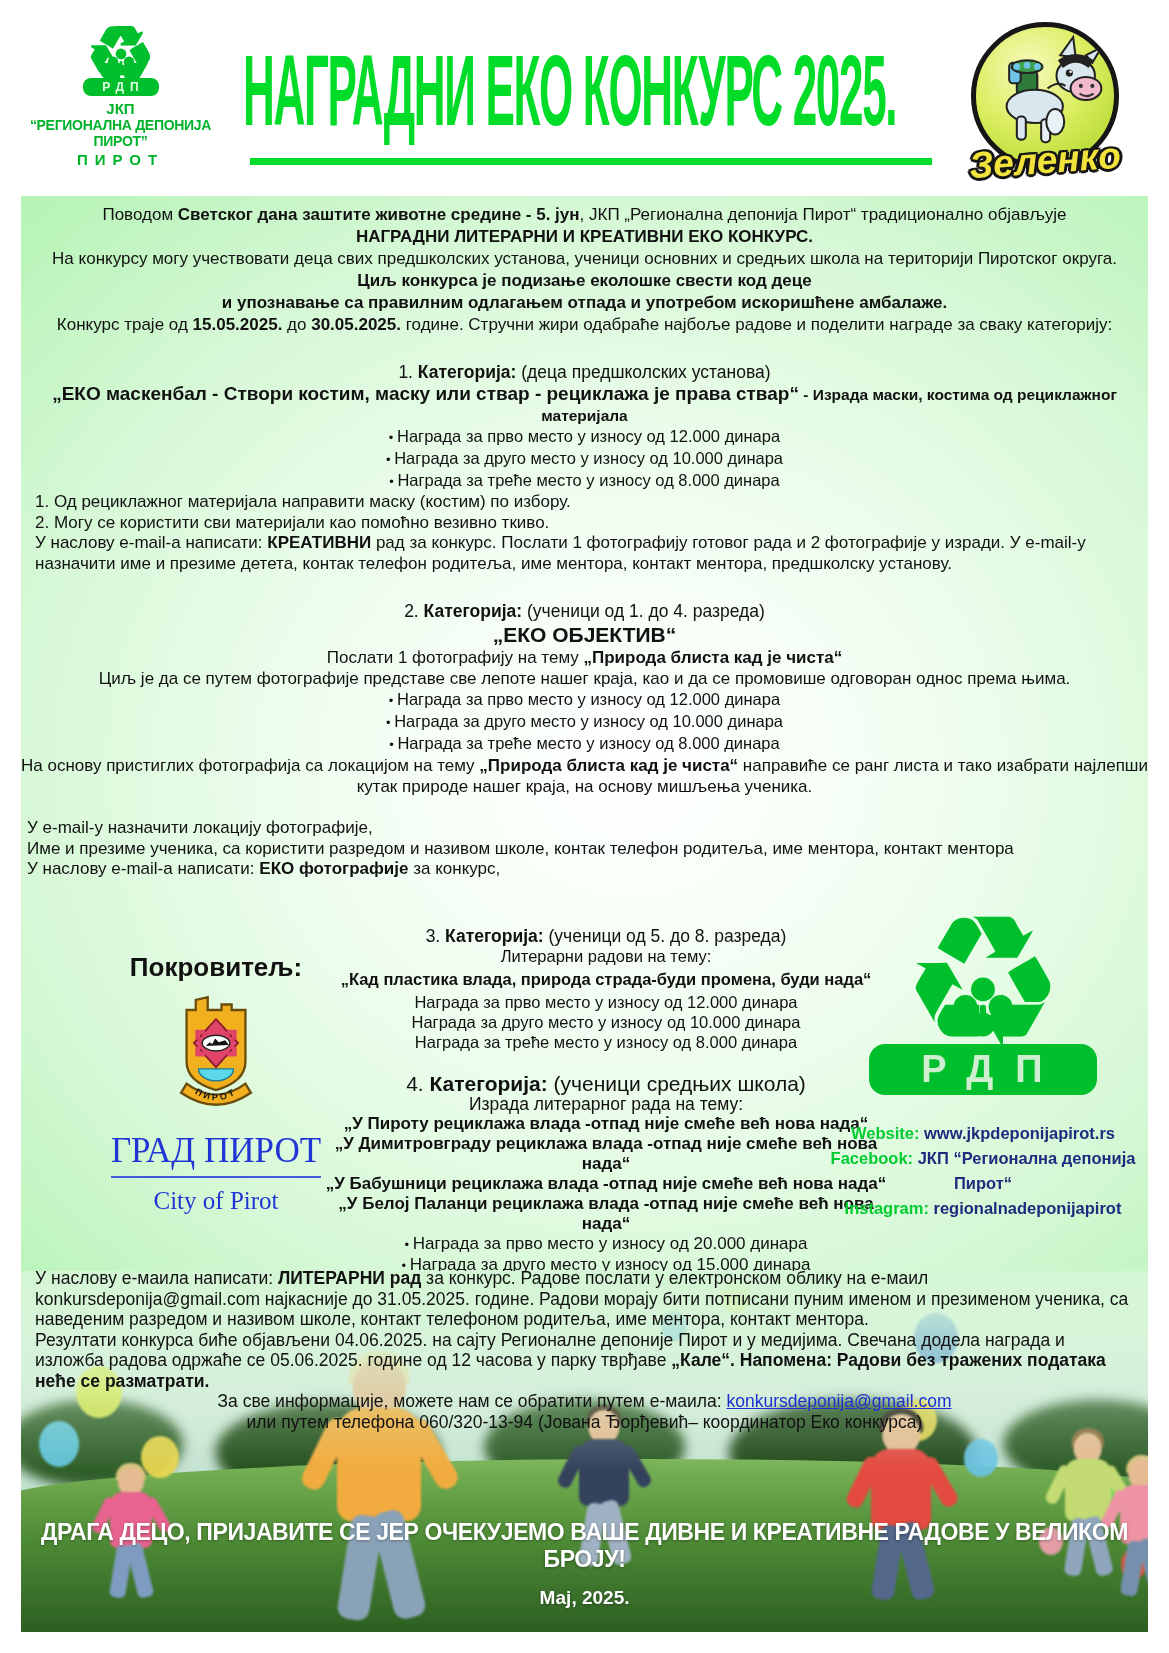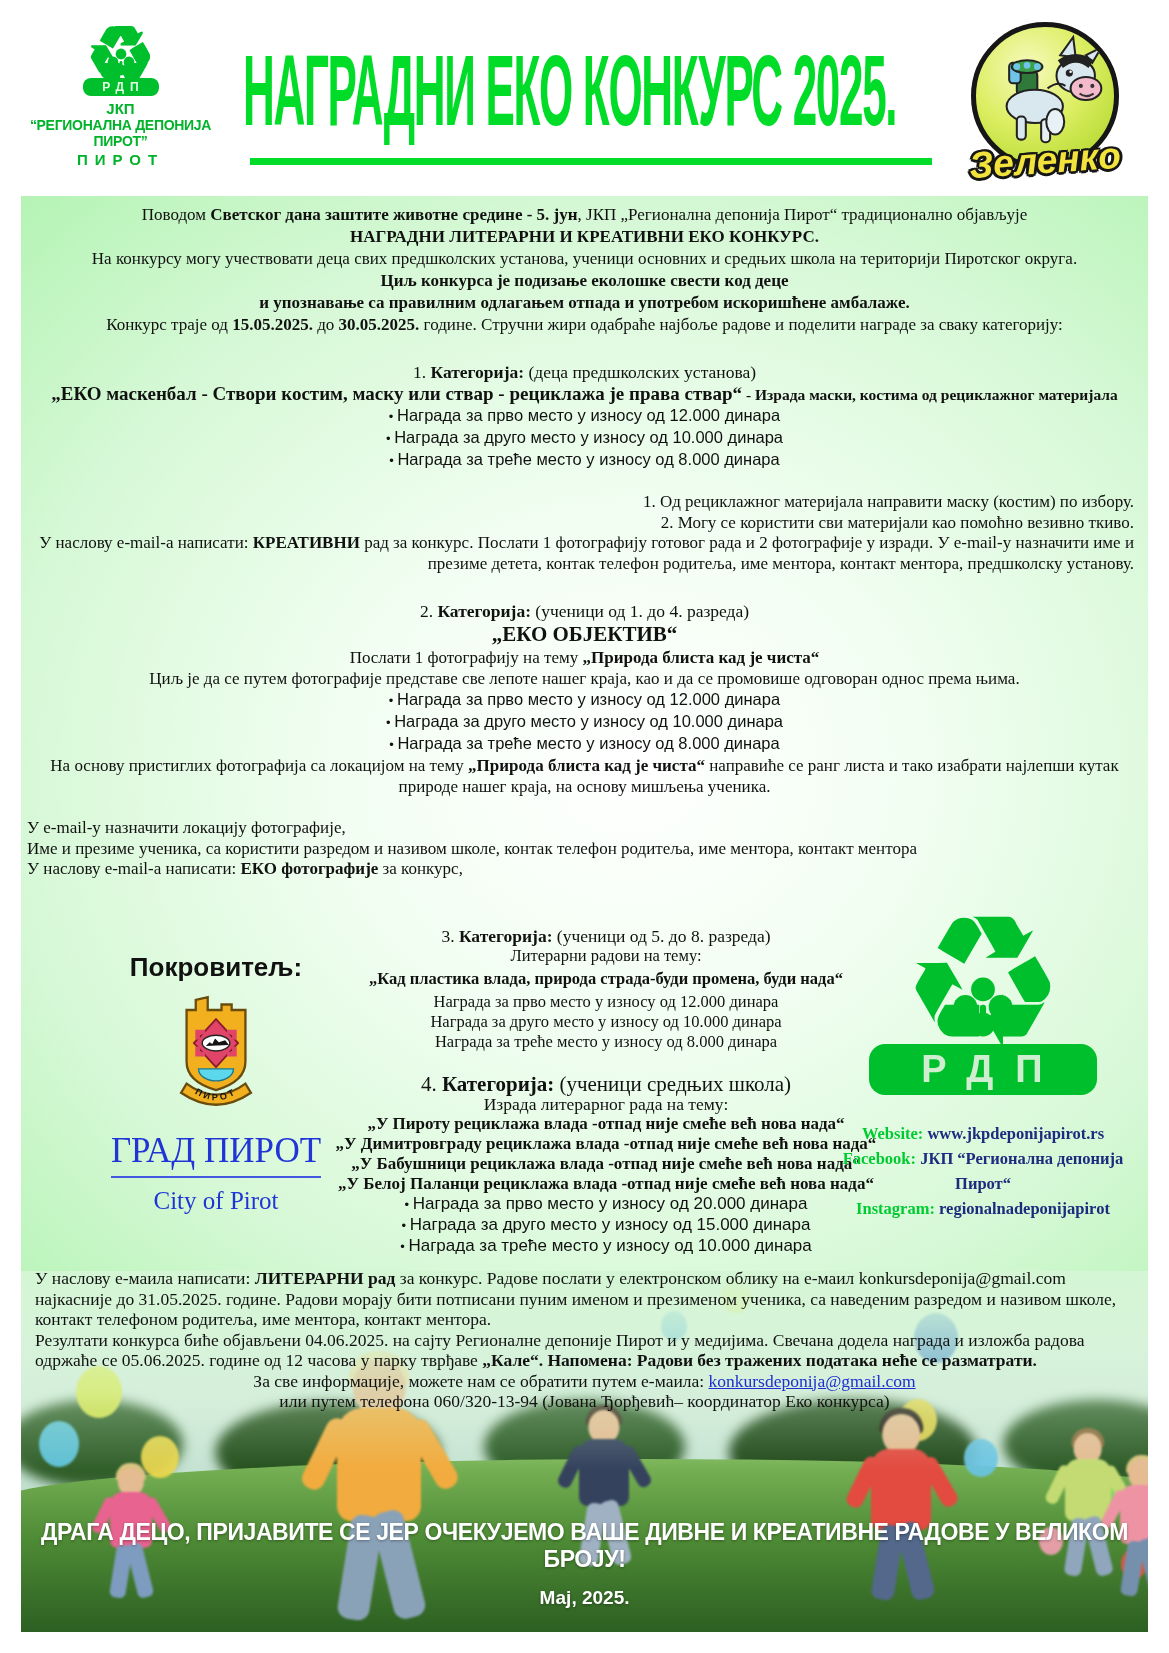--- a/index.html
+++ b/index.html
@@ -1,20 +1,20 @@
 <!DOCTYPE html>
 <html lang="sr"><head>
 <meta charset="utf-8">
 <title>Наградни Еко Конкурс 2025</title>
 <style>
   html,body{margin:0;padding:0;background:#888;}
   .poster{position:relative;width:1169px;height:1653px;background:#ffffff;margin:0 auto;
           font-family:"Liberation Sans", sans-serif;color:#111;overflow:hidden;}
   .b{font-weight:bold;}
-  p{margin:0;font-family:Liberation Serif, serif;}
+  p{margin:0;}
 
   
   .hdr{position:absolute;left:0;top:0;width:100%;height:196px;background:#fff;}
   .org-logo{position:absolute;left:18px;top:18px;width:205px;text-align:center;color:#00b32a;font-weight:bold;}
   .recycle-wrap{position:relative;display:inline-block;}
   .recycle-glyph{display:block;font-size:78px;line-height:.95;color:#00bf2c;}
   .clover{position:absolute;left:50%;top:56%;transform:translate(-50%,-50%);}
   .rdp-banner{margin:-14px auto 0;width:70px;background:#00bf2c;border-radius:8px;color:#e2ffe2;
               font-size:12px;font-weight:bold;letter-spacing:6px;padding:2px 0 2px 6px;}
   .org-l1{font-size:15px;margin-top:4px;}
@@ -42,21 +42,21 @@
   .l{text-align:left;}
   .intro{top:8px;font-size:17px;line-height:22px;}
   .cat-head{font-size:17.5px;}
   .awards{list-style:none;margin:0;padding:0;font-size:16.5px;line-height:20px;text-align:center;}
   .awards li::before{content:"•   ";font-size:13px;}
   .noblt{font-size:16.5px;line-height:20px;}
 
   .cat1{top:166px;line-height:21px;}
   .cat1-title{font-size:19px;}
   .cat1-sub{font-size:15.5px;}
-  .cat1-notes{top:296px;font-size:17px;line-height:20.5px;padding:0 14px;width:1099px;text-align:right;}
+  .cat1-notes{top:296px;font-size:17px;line-height:20.5px;padding:0 14px;width:1099px;}
 
   .cat2{top:405px;line-height:21px;font-size:17px;}
   .cat2-title{font-size:21px;margin:2px 0;}
   .cat2-notes{top:622px;font-size:17px;line-height:20.5px;padding:0 6px;width:1099px;}
 
   .sponsor{top:756px;left:70px;width:250px;text-align:center;}
   .sponsor-heading{font-size:26px;font-weight:bold;}
   .coat{margin-top:12px;}
   .city-sr{display:inline-block;margin-top:10px;font-family:"Liberation Serif", serif;font-size:35px;
            color:#2135d6;padding-bottom:5px;border-bottom:2px solid #4358e0;}

